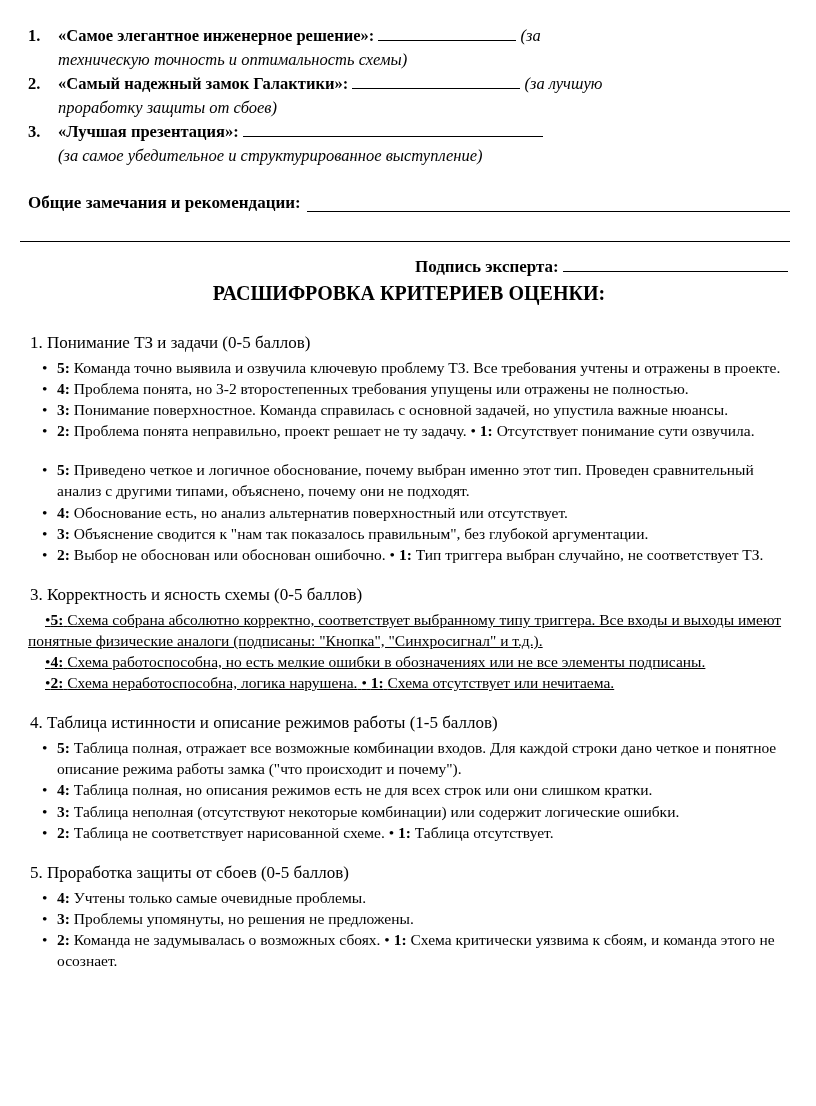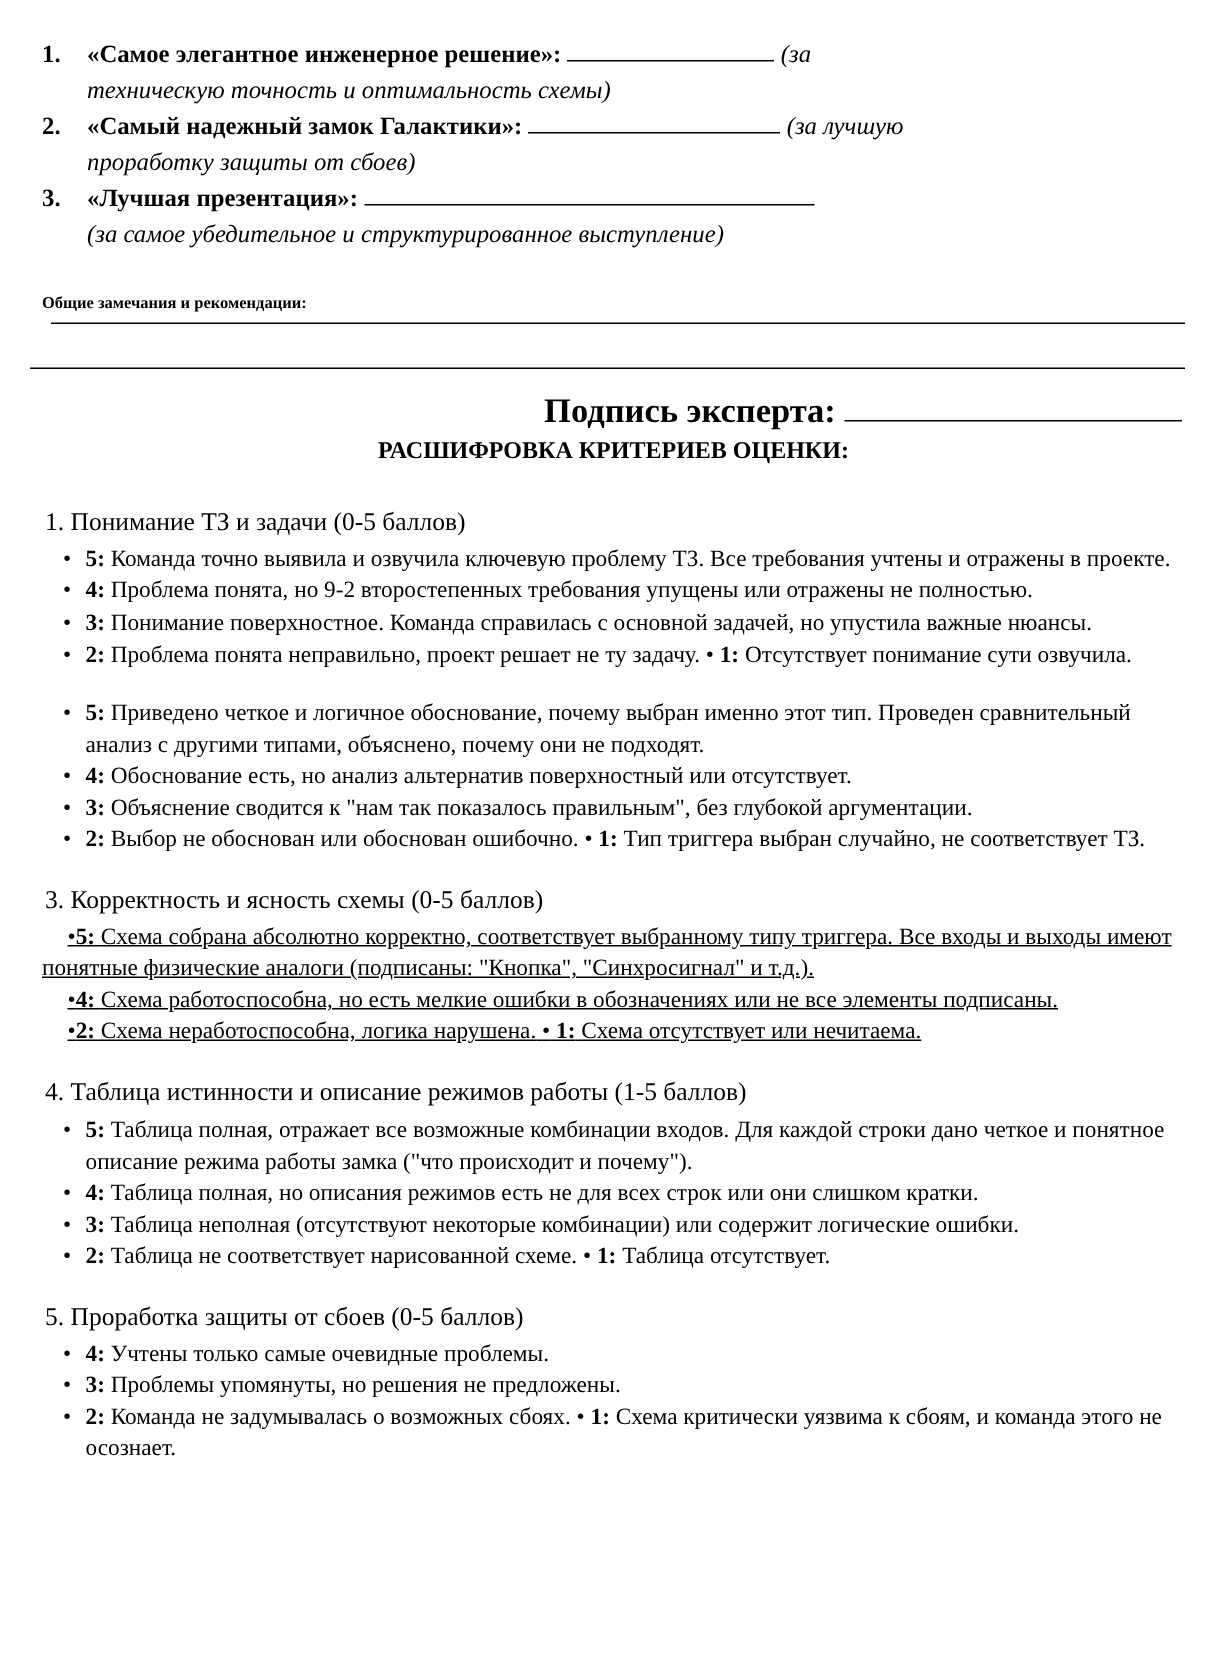--- a/index.html
+++ b/index.html
@@ -23,32 +23,32 @@
   .award .body { flex: 1; }
   .award .title { font-weight: bold; }
   .blank { display: inline-block; border-bottom: 1.2px solid #000; height: 0.92em; vertical-align: baseline; }
   .b1 { width: 138px; }
   .b2 { width: 168px; }
   .b3 { width: 300px; }
   .note { font-style: italic; }
   .note.block { display: block; }
 
   
-  .remarks { display: flex; margin-top: 22px; font-size: 11px; line-height: 25px; flex-direction: column; }
+  .remarks { display: flex; margin-top: 22px; font-size: 17px; line-height: 25px; }
   .remarks .label { font-weight: bold; white-space: nowrap; }
   .remarks .rblank { flex: 1; border-bottom: 1.2px solid #000; margin-left: 6px; margin-bottom: 3px; }
   .fullline { border-bottom: 1.2px solid #000; height: 26px; margin-left: -8px; }
 
   
-  .signature { margin-top: 14px; text-align: right; font-size: 23px; padding-right: 2px; }
+  .signature { margin-top: 14px; text-align: right; font-size: 17px; padding-right: 2px; }
   .signature .label { font-weight: bold; }
   .sblank { display: inline-block; width: 225px; border-bottom: 1.2px solid #000; height: 0.88em; }
 
   
-  .ctitle { text-align: center; font-weight: bold; font-size: 16px; margin-top: 5px; margin-bottom: 26px; }
+  .ctitle { text-align: center; font-weight: bold; font-size: 20px; margin-top: 5px; margin-bottom: 26px; }
 
   
   .section { margin-top: 18px; font-size: 15.5px; line-height: 1.36; }
   .section h3 { font-size: 17px; font-weight: normal; margin: 0 0 3px 2px; }
   ul.crit { list-style: none; margin: 0; padding: 0 0 0 12px; }
   ul.crit li { position: relative; padding-left: 17px; }
   ul.crit li::before { content: "\2022"; position: absolute; left: 2px; }
   ul.crit.flush { padding-left: 0; text-decoration: underline; }
   ul.crit.flush li { padding-left: 0; text-indent: 17px; }
   ul.crit.flush li::before { content: "\2022"; position: static; }
@@ -98,21 +98,21 @@
     <span class="label">Подпись эксперта:</span>
     <span class="sblank"></span>
   </div>
 
   <div class="ctitle">РАСШИФРОВКА КРИТЕРИЕВ ОЦЕНКИ:</div>
 
   <div class="section">
     <h3>1. Понимание ТЗ и задачи (0-5 баллов)</h3>
     <ul class="crit">
       <li><b class="k">5:</b> <span>Команда точно выявила и озвучила ключевую проблему ТЗ. Все требования учтены и отражены в проекте.</span></li>
-      <li><b class="k">4:</b> <span>Проблема понята, но 9-2 второстепенных требования упущены или отражены не полностью.</span></li>
+      <li><b class="k">4:</b> <span>Проблема понята, но 3-2 второстепенных требования упущены или отражены не полностью.</span></li>
       <li><b class="k">3:</b> <span>Понимание поверхностное. Команда справилась с основной задачей, но упустила важные нюансы.</span></li>
       <li><b class="k">2:</b> <span>Проблема понята неправильно, проект решает не ту задачу.</span> <span class="sep"></span> <b class="k">1:</b> <span>Отсутствует понимание сути озвучила.</span></li>
     </ul>
   </div>
 
   <div class="section">
     <ul class="crit">
       <li><b class="k">5:</b> <span>Приведено четкое и логичное обоснование, почему выбран именно этот тип. Проведен сравнительный анализ с другими типами, объяснено, почему они не подходят.</span></li>
       <li><b class="k">4:</b> <span>Обоснование есть, но анализ альтернатив поверхностный или отсутствует.</span></li>
       <li><b class="k">3:</b> <span>Объяснение сводится к "нам так показалось правильным", без глубокой аргументации.</span></li>

